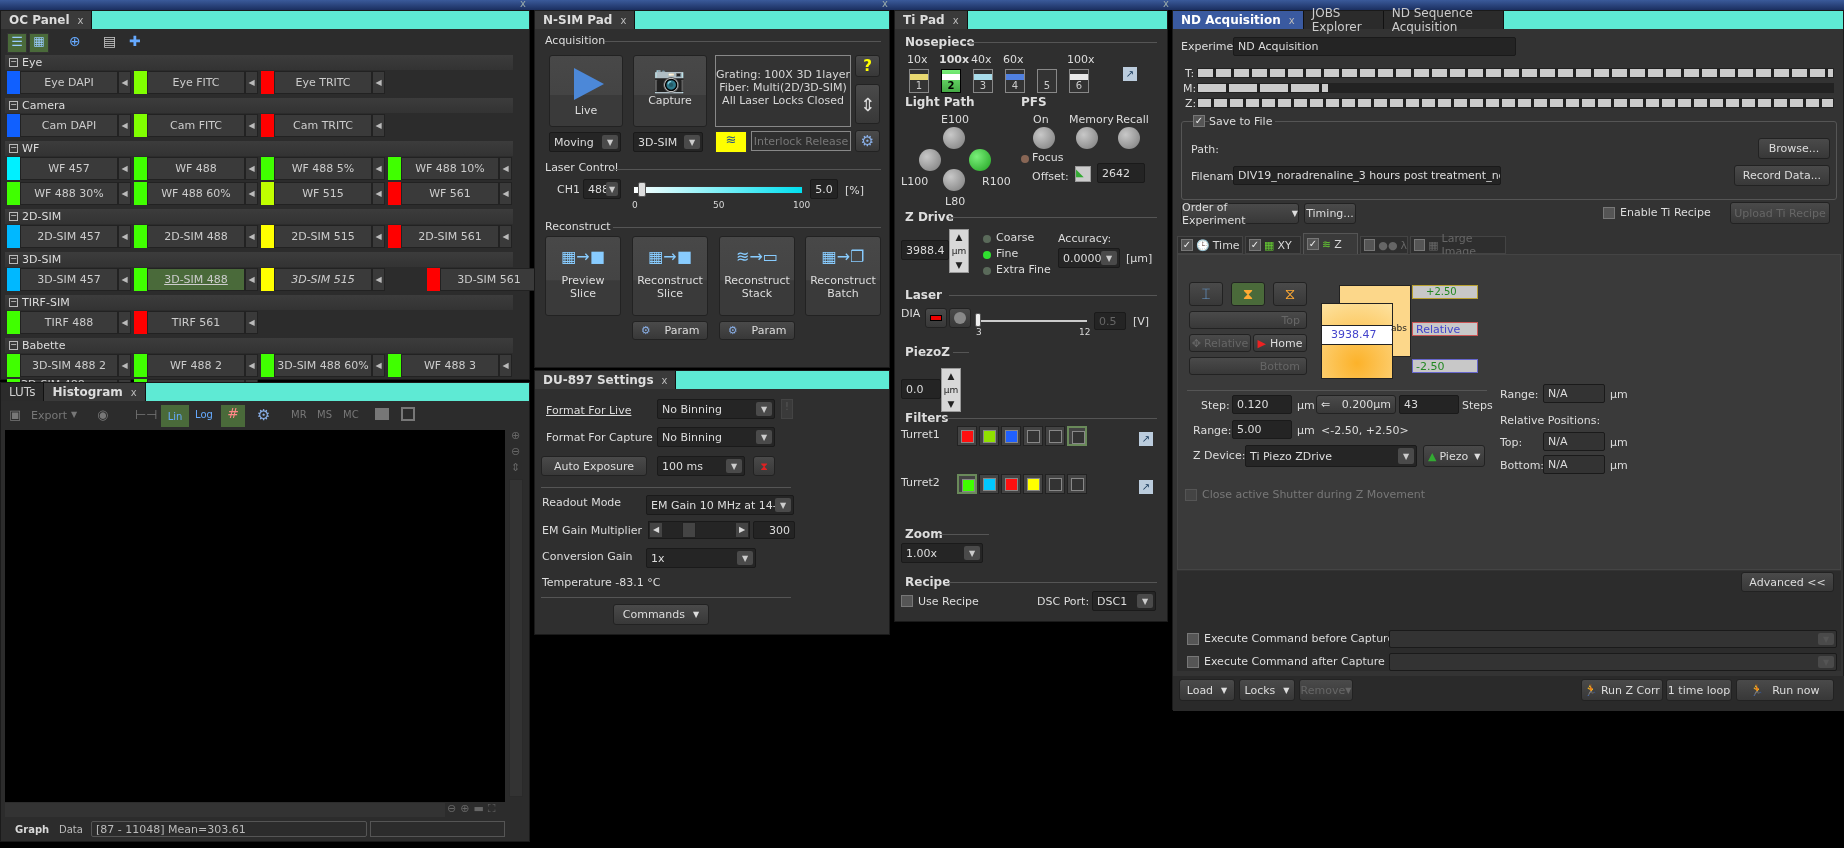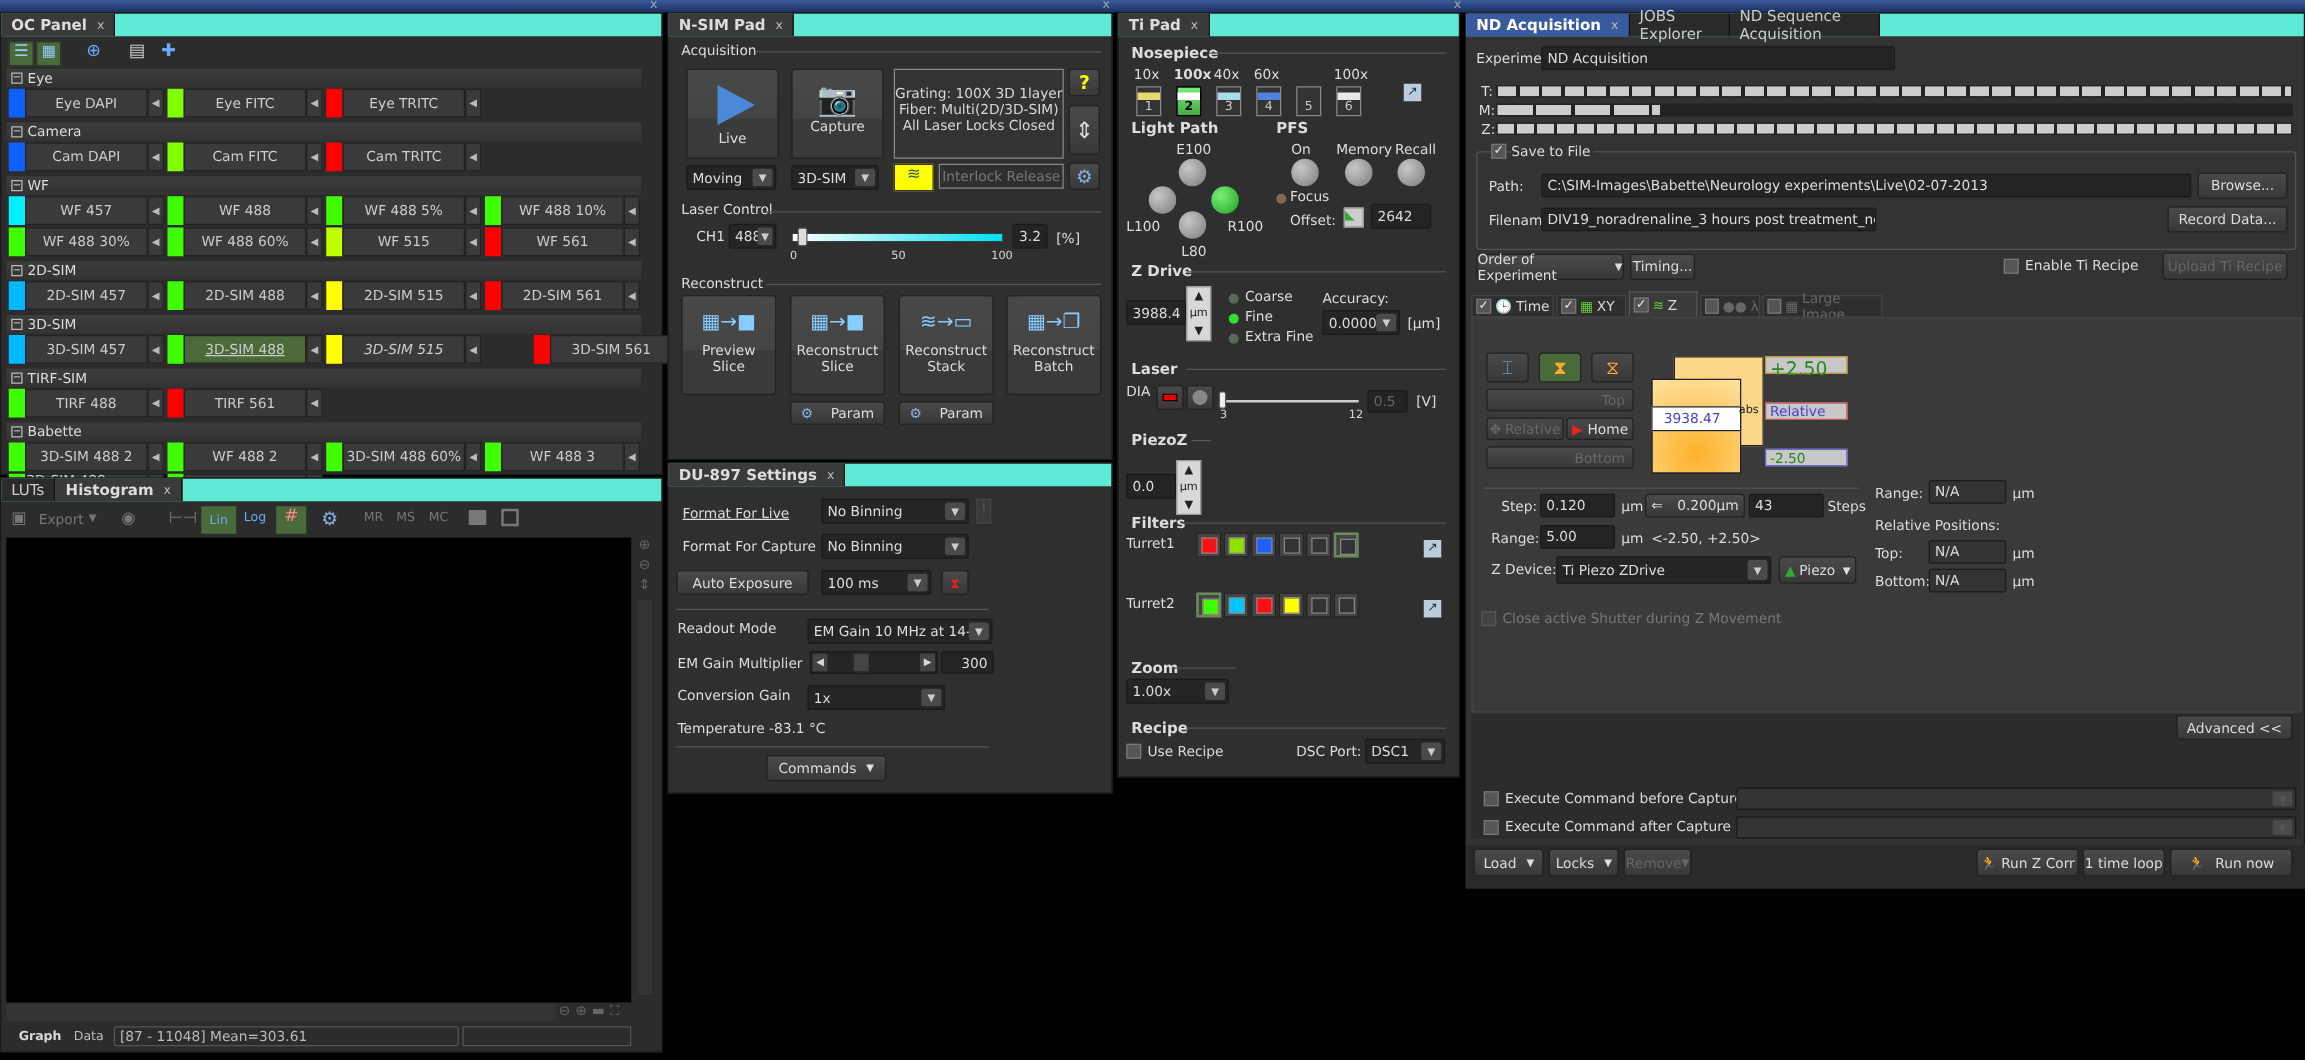--- a/index.html
+++ b/index.html
@@ -331,21 +331,21 @@
   <div class="dd" style="left:48px;top:168px;width:38px;height:20px">
       <span>488</span>
       <span class="arr" style="width:12px">▼</span>
     </div>
   <div class="abs" style="left:98px;top:175px;width:170px;height:8px;background:linear-gradient(90deg,#fff,#00e0f0);border:1px solid #333"></div>
   <div class="abs" id="laser-thumb" style="top: 171px; width: 8px; height: 15px; background: rgb(221, 221, 221); border: 1px solid rgb(85, 85, 85); border-radius: 2px; left: 102.5px;"></div>
   <span class="abs" style="left:97px;top:189px;font-size:9px">0</span>
   <span class="abs" style="left:178px;top:189px;font-size:9px">50</span>
   <span class="abs" style="left:258px;top:189px;font-size:9px">100</span>
   <div class="field" style="left:275px;top:168px;width:28px;height:20px;padding:0;justify-content:center">
-      <span>3.2</span>
+      <span>5.0</span>
     </div>
   <span class="grp" style="left:310px;top:173px">[%]</span>
   <span class="grp" style="left:10px;top:209px">Reconstruct</span>
   <div class="grpline" style="left:78px;top:216px;width:268px"></div>
   <div id="recon-container">
       <div class="bigbtn" style="left: 10px; top: 225px; width: 76px; height: 80px;">
         <div style="color:#8cf;font-size:16px;margin-top:10px">▦→■</div>
         <div style="margin-top:8px">Preview</div>
         <div>Slice</div>
       </div>
@@ -622,23 +622,20 @@
   <span class="grp" style="left:12px;top:86px">Z:</span>
   <div class="abs" style="left:24px;top:57px;width:637px;height:10px;background:repeating-linear-gradient(90deg,#ccc 0,#ccc 15px,#222 15px,#222 18px);border:1px solid #222"></div>
   <div class="abs" style="left:24px;top:72px;width:637px;height:10px;background:#222;border:1px solid #222">
       <div style="width:130px;height:8px;background:repeating-linear-gradient(90deg,#ccc 0,#ccc 28px,#222 28px,#222 31px)"></div>
     </div>
   <div class="abs" style="left:24px;top:87px;width:637px;height:10px;background:repeating-linear-gradient(90deg,#ccc 0,#ccc 13px,#222 13px,#222 16px);border:1px solid #222"></div>
   <div class="abs" style="left:8px;top:110px;width:656px;height:79px;border:1px solid #555;border-radius:3px"></div>
   <span class="chk" style="left:20px;top:104px">✓</span>
   <span class="grp" style="left:36px;top:104px;background:#333;padding-right:3px">Save to File</span>
   <span class="grp" style="left:18px;top:132px">Path:</span>
-  <div class="field" style="left:60px;top:128px;width:520px;height:19px">
-      <span>C:\SIM-Images\Babette\Neurology experiments\Live\02-07-2013</span>
-    </div>
   <div class="btn" style="left:585px;top:127px;width:72px;height:21px">
       <span>Browse...</span>
     </div>
   <span class="grp" style="left:18px;top:159px">Filename:</span>
   <div class="field" style="left:60px;top:155px;width:268px;height:19px">
       <span>DIV19_noradrenaline_3 hours post treatment_neuron1002.nd2</span>
     </div>
   <div class="btn" style="left:561px;top:154px;width:96px;height:21px">
       <span>Record Data...</span>
     </div>
@@ -707,21 +704,21 @@
       <span>Bottom</span>
     </div>
 
   <div class="abs" style="left:148px;top:274px;width:94px;height:94px">
     <div class="abs" style="left:18px;top:0;width:72px;height:72px;background:#fcd78a;border:1px solid #222"></div>
     <div class="abs" style="left:0;top:18px;width:72px;height:76px;background:radial-gradient(circle at 50% 80%,#fcb22a,#fde2a0);border:1px solid #222"></div>
     <div class="abs" style="left:0;top:40px;width:72px;height:20px;background:#fff;border:1px solid #222"></div>
     <span class="abs" style="left:10px;top:43px;color:#44c;font-size:11px">3938.47</span>
     <span class="abs" style="left:70px;top:38px;color:#222;font-size:9px">abs</span>
   </div>
-  <div class="abs" style="left:239px;top:274px;width:66px;height:14px;background:#c8c8c8;border:1px solid #b8a030;color:#282;font-size:15px;padding-left:3px"><span>+2.50</span></div>
+  <div class="abs" style="left:239px;top:274px;width:66px;height:14px;background:#c8c8c8;border:1px solid #b8a030;color:#282;font-size:10px;padding-left:13px"><span>+2.50</span></div>
   <div class="abs" style="left:239px;top:311px;width:66px;height:14px;background:#c8c8c8;border:1px solid #c55;color:#44c;font-size:11px;padding-left:3px"><span>Relative</span></div>
   <div class="abs" style="left:239px;top:348px;width:66px;height:14px;background:#c8c8c8;border:1px solid #66c;color:#282;font-size:11px;padding-left:3px"><span>-2.50</span></div>
   <div class="grpline" style="left:14px;top:379px;width:300px;background:#555"></div>
   <span class="grp" style="left:28px;top:388px">Step:</span>
   <div class="field" style="left:59px;top:384px;width:60px;height:19px">
       <span>0.120</span>
     </div>
   <span class="grp" style="left:124px;top:388px">µm</span>
   <div class="btn" style="left:143px;top:384px;width:80px;height:19px;justify-content:space-between;padding:0 4px">
       <span>⇐</span>

